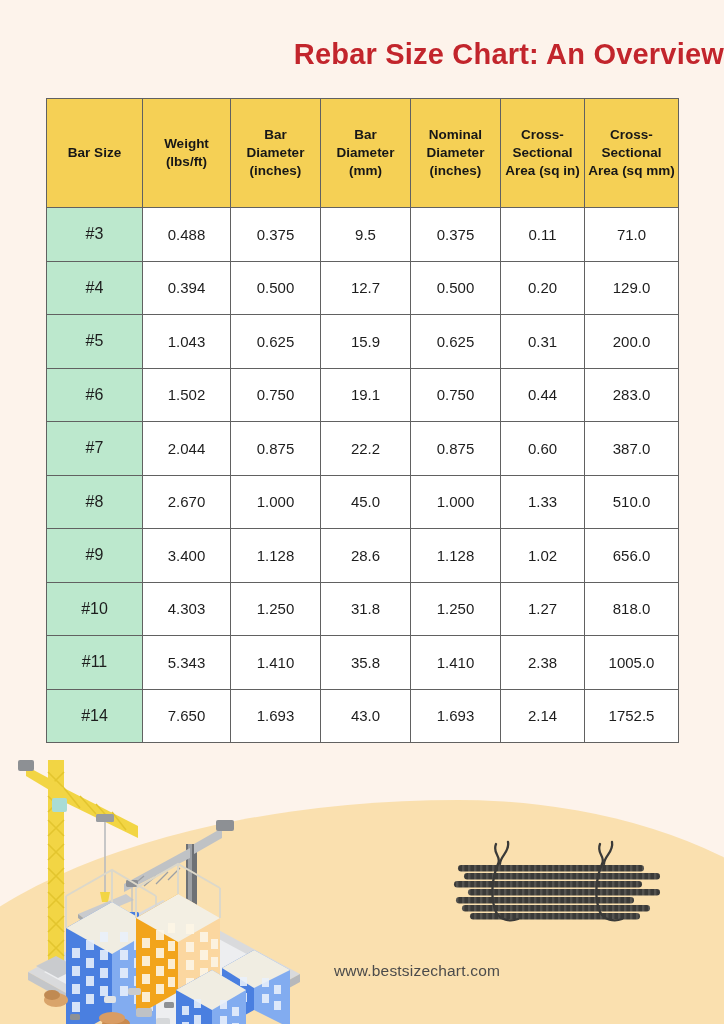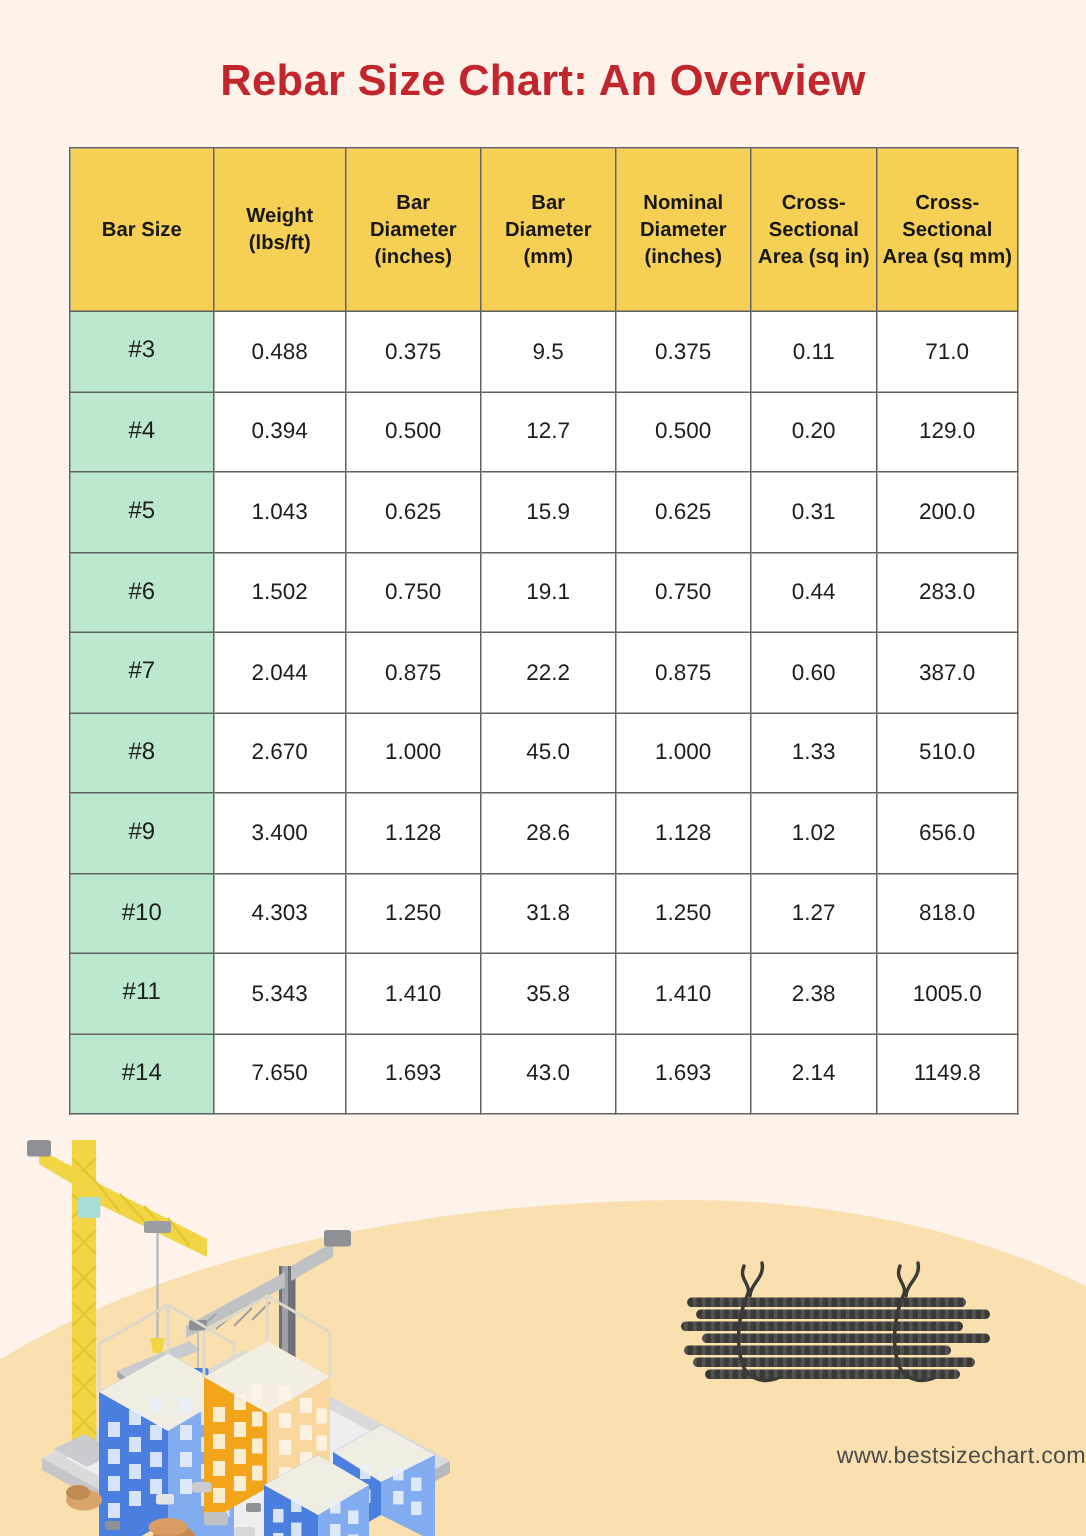--- a/index.html
+++ b/index.html
@@ -25,21 +25,21 @@
     background: #FAE0AF;
     border-radius: 58% 42% 46% 54% / 62% 58% 42% 38%;
     z-index: 0;
     pointer-events: none;
   }
 
   
   #page-title {
     position: relative;
     z-index: 3;
-    text-align: center;
+    text-align: right;
     color: #C2252C;
     font-size: 29px;
     font-weight: bold;
     letter-spacing: 0.2px;
     padding-top: 38px;
     margin: 0;
   }
 
   
   #table-wrap {
@@ -107,21 +107,21 @@
     height: 104px;
     z-index: 2;
   }
 
   
   #footer-url {
     position: absolute;
     left: 0;
     right: 0;
     top: 962px;
-    text-align: right;
+    text-align: center;
     z-index: 3;
     color: #4b4b4b;
     font-size: 15.5px;
     letter-spacing: 0.2px;
   }
   #footer-url .url-inner { margin-left: 110px; }
 </style>
 </head>
 <body>
 
@@ -233,21 +233,21 @@
           <td>2.38</td>
           <td>1005.0</td>
         </tr>
         <tr>
           <td class="barsize-cell">#14</td>
           <td>7.650</td>
           <td>1.693</td>
           <td>43.0</td>
           <td>1.693</td>
           <td>2.14</td>
-          <td>1149.8</td>
+          <td>1752.5</td>
         </tr>
       </tbody>
   </table>
 </div>
 
 <svg id="construction-illustration" viewBox="0 0 310 272" xmlns="http://www.w3.org/2000/svg">
 
   <g>
     <polygon points="20,220 155,148 292,222 157,296" fill="#D9DADC"></polygon>
     <polygon points="36,220 155,157 276,222 157,286" fill="#EDEEF0"></polygon>

